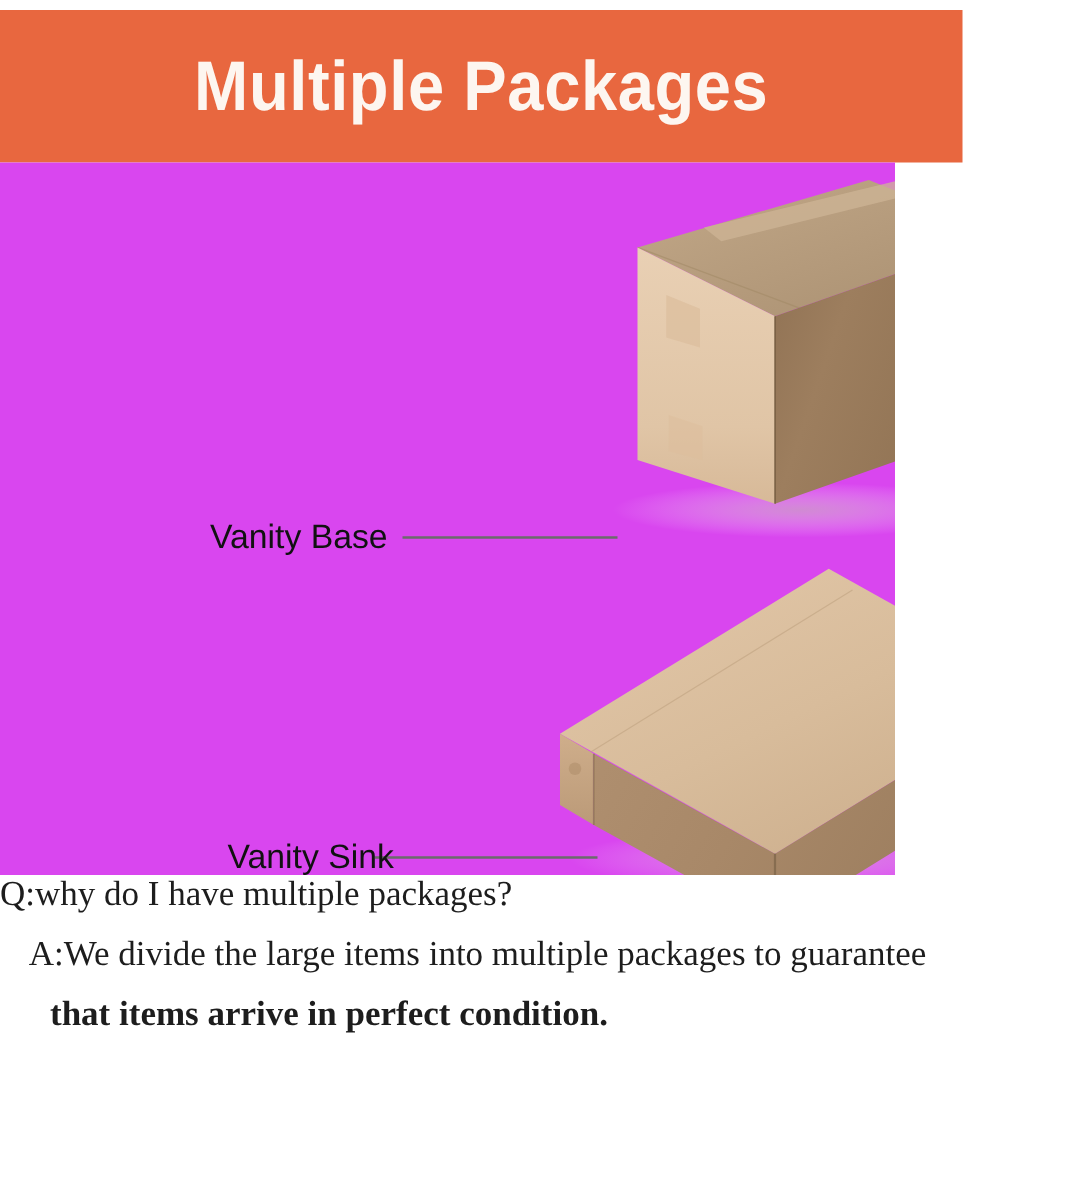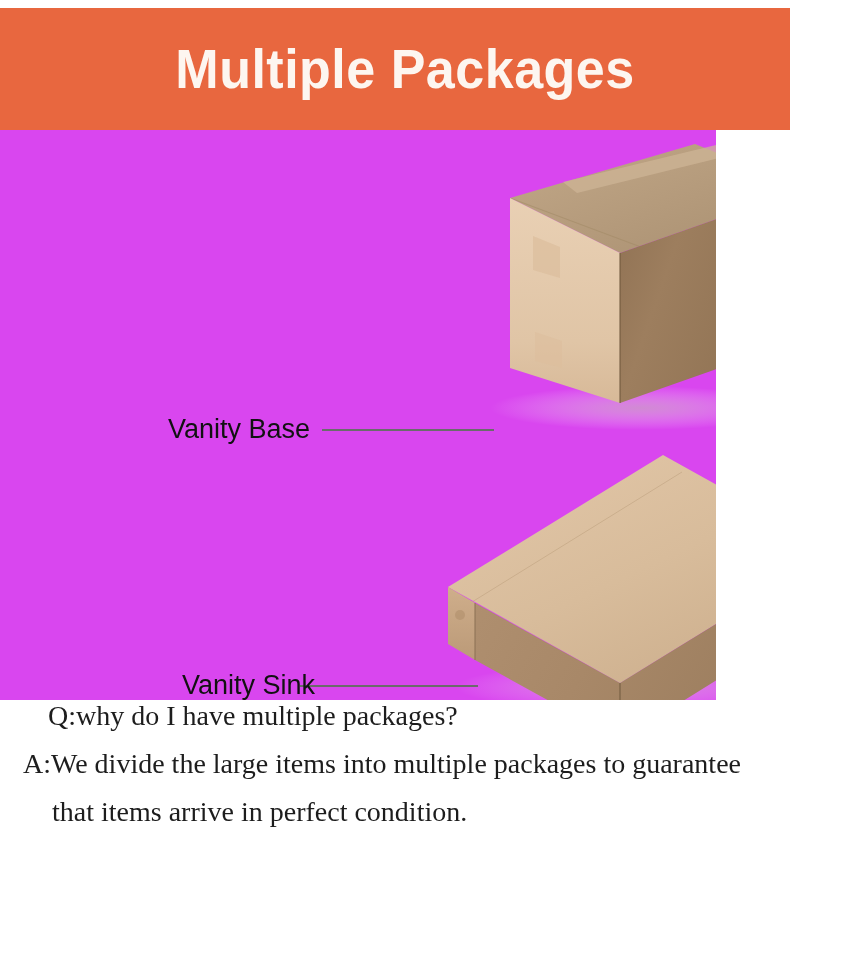--- a/index.html
+++ b/index.html
@@ -20,21 +20,20 @@
   #header-band {
     position: absolute;
     left: 0;
     top: 8px;
     width: 770px;
     height: 122px;
     background: #e8673f;
     display: flex;
     align-items: center;
     justify-content: center;
-    padding-left: 20px;
   }
   #header-title {
     font-family: "Liberation Sans Narrow", "Liberation Sans", sans-serif;
     font-weight: bold;
     font-size: 56px;
     letter-spacing: 0.5px;
     color: #fdf6f0;
     line-height: 1;
     white-space: nowrap;
     transform: scaleX(0.93);
@@ -84,23 +83,23 @@
     width: 854px;
     font-family: "Liberation Serif", serif;
     color: #1d1d1d;
   }
   .qa-line {
     font-size: 28px;
     line-height: 48px;
     white-space: nowrap;
     overflow: hidden;
   }
-  #qa-question { padding-left: 0; margin-left: 48px; }
+  #qa-question { padding-left: 0; }
   #qa-answer-1 { padding-left: 23px; }
-  #qa-answer-2 { padding-left: 52px; }
+  #qa-answer-2 { padding-left: 40px; font-weight: bold; }
 </style>
 </head>
 <body>
 
 <div id="page">
 
   <div id="header-band">
     <div id="header-title">Multiple Packages</div>
   </div>
 

